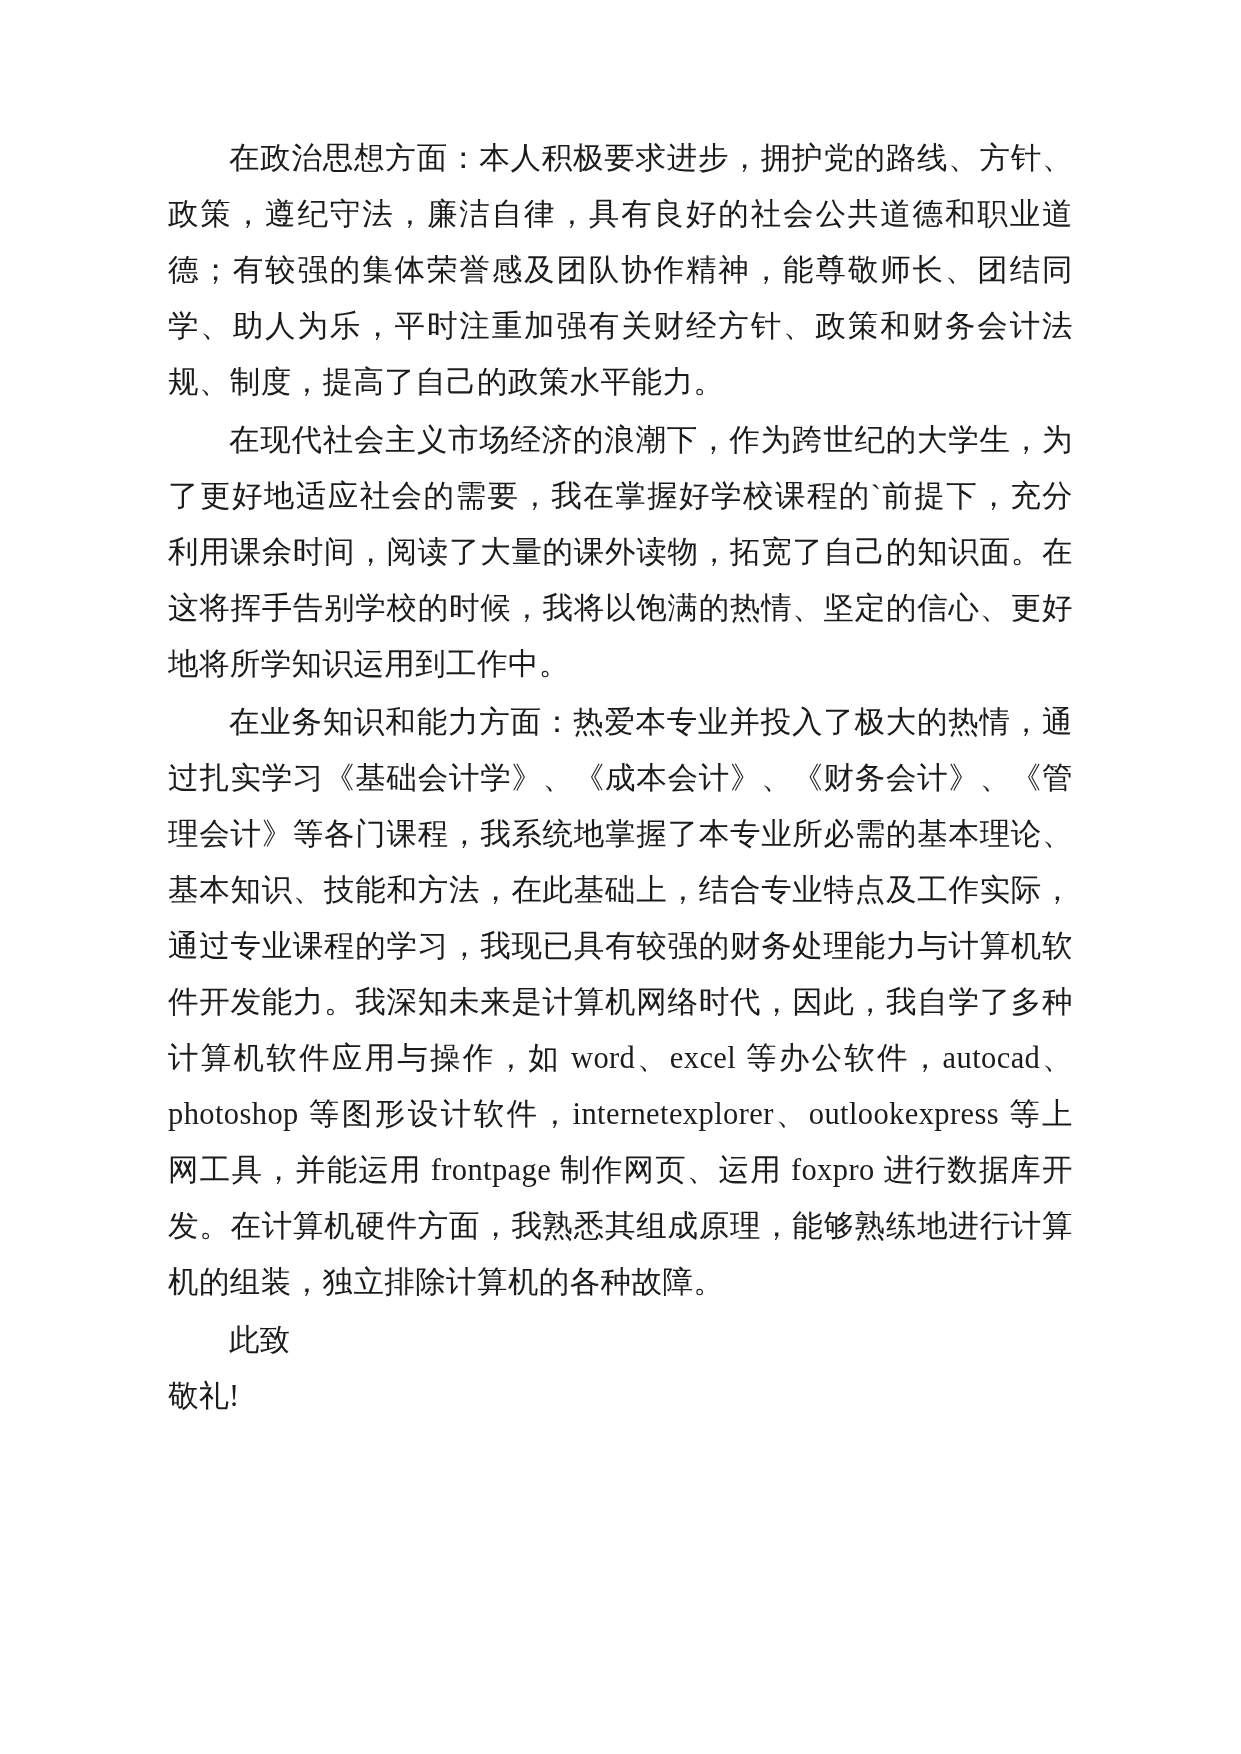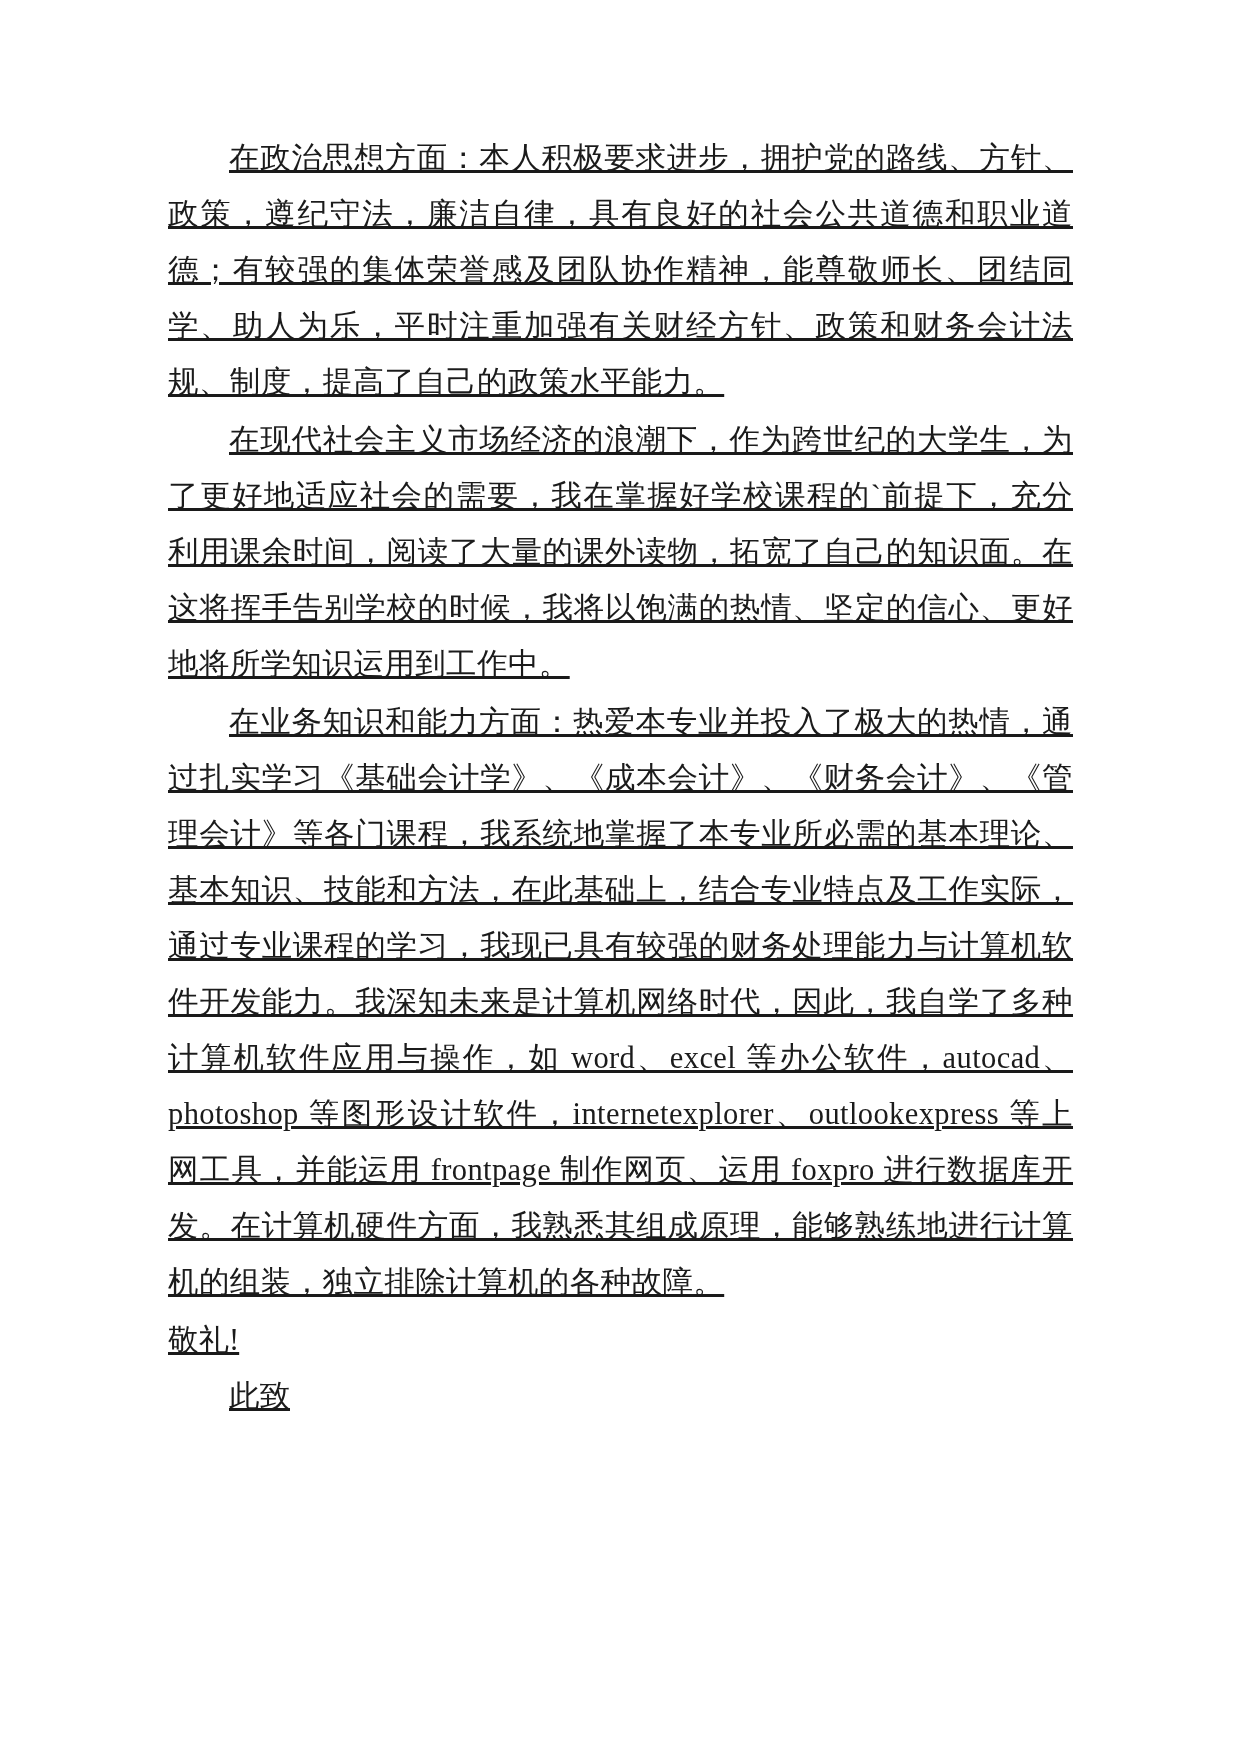--- a/index.html
+++ b/index.html
@@ -13,21 +13,20 @@
     font-family: "Liberation Serif", "DejaVu Serif", serif;
     color: #1a1a1a;
     overflow: hidden;
   }
   .page {
     position: relative;
     width: 1241px;
     height: 1656px;
     box-sizing: border-box;
     padding: 130px 168px 0 168px;
-    text-decoration: underline;
   }
   .doc-body {
     width: 905px;
   }
   .para {
     margin: 0 0 2px 0;
     font-size: 30.5px;
     line-height: 56px;
     text-align: justify;
     text-justify: inter-ideograph;
@@ -53,17 +52,17 @@
 
 <div class="page">
   <div class="doc-body">
 
     <p class="para">在政治思想方面：本人积极要求进步，拥护党的路线、方针、政策，遵纪守法，廉洁自律，具有良好的社会公共道德和职业道德；有较强的集体荣誉感及团队协作精神，能尊敬师长、团结同学、助人为乐，平时注重加强有关财经方针、政策和财务会计法规、制度，提高了自己的政策水平能力。</p>
 
     <p class="para">在现代社会主义市场经济的浪潮下，作为跨世纪的大学生，为了更好地适应社会的需要，我在掌握好学校课程的`前提下，充分利用课余时间，阅读了大量的课外读物，拓宽了自己的知识面。在这将挥手告别学校的时候，我将以饱满的热情、坚定的信心、更好地将所学知识运用到工作中。</p>
 
     <p class="para">在业务知识和能力方面：热爱本专业并投入了极大的热情，通过扎实学习《基础会计学》、《成本会计》、《财务会计》、《管理会计》等各门课程，我系统地掌握了本专业所必需的基本理论、基本知识、技能和方法，在此基础上，结合专业特点及工作实际，通过专业课程的学习，我现已具有较强的财务处理能力与计算机软件开发能力。我深知未来是计算机网络时代，因此，我自学了多种计算机软件应用与操作，如 word、excel 等办公软件，autocad、photoshop 等图形设计软件，internetexplorer、outlookexpress 等上网工具，并能运用 frontpage 制作网页、运用 foxpro 进行数据库开发。在计算机硬件方面，我熟悉其组成原理，能够熟练地进行计算机的组装，独立排除计算机的各种故障。</p>
 
+    <p class="closing indent1">此致</p>
     <p class="closing indent0">敬礼!</p>
-    <p class="closing indent1">此致</p>
 
   </div>
 </div>
 
 </body></html>

